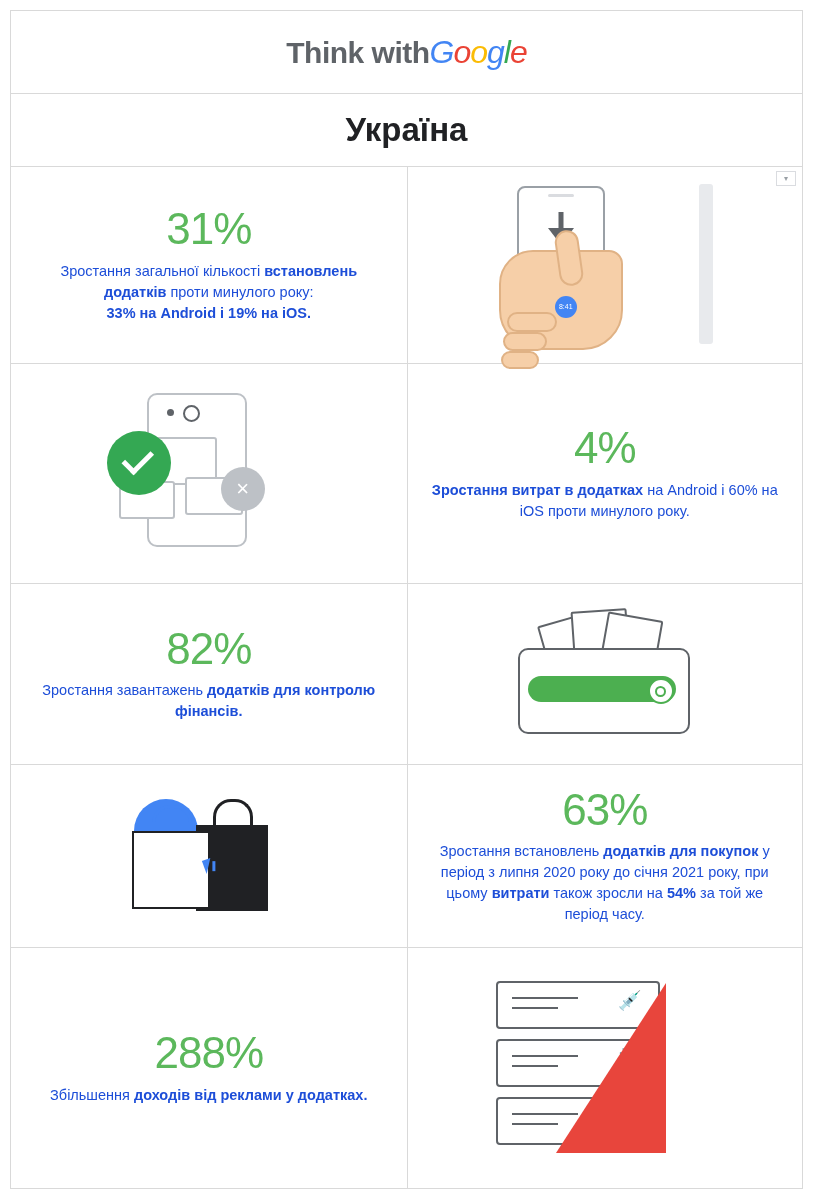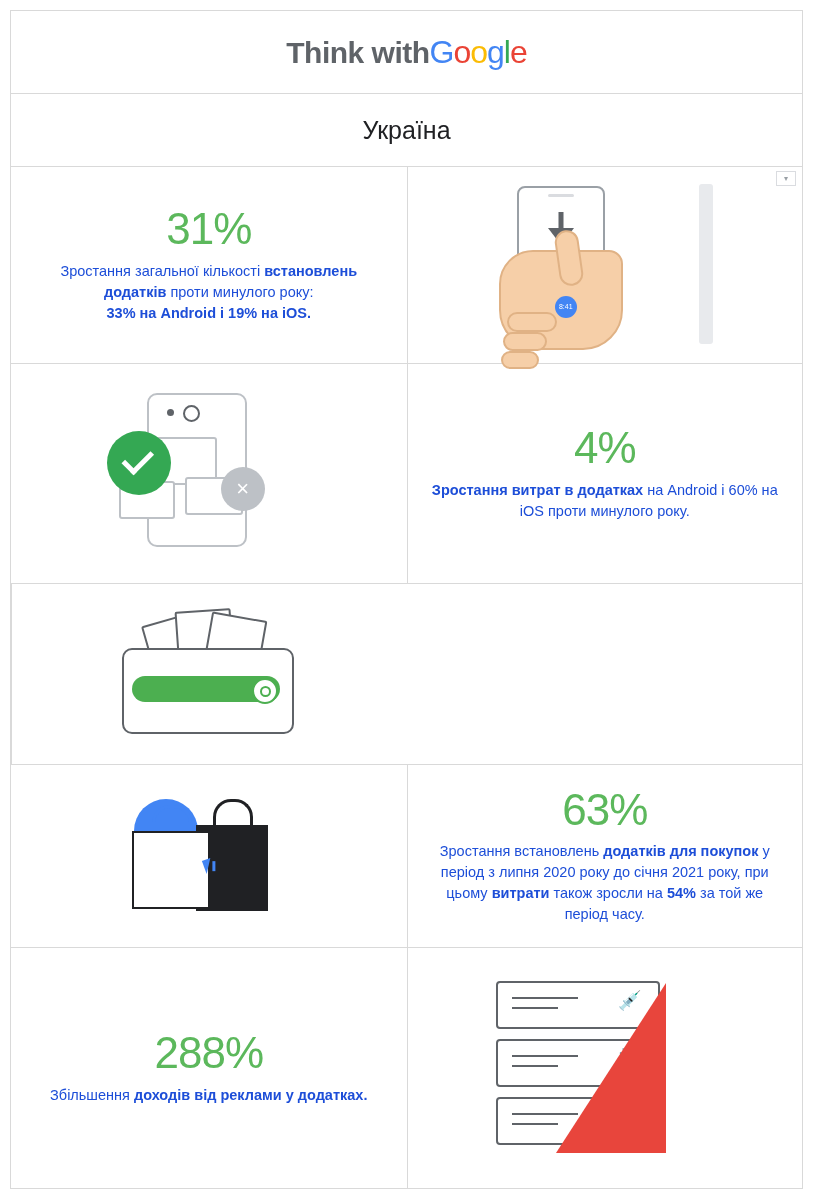--- a/index.html
+++ b/index.html
@@ -43,39 +43,40 @@
     align-items: baseline;
   }
   .brand .think {
     color: #5f6368;
     font-weight: bold;
   }
   .brand .google {
     font-weight: normal;
     font-size: 32px;
     letter-spacing: -1px;
+    font-style: italic;
   }
   .g1 { color: #4285F4; }
   .g2 { color: #EA4335; }
   .g3 { color: #FBBC05; }
   .g4 { color: #4285F4; }
   .g5 { color: #34A853; }
   .g6 { color: #EA4335; }
 
   .country-row {
     height: 72px;
     border-bottom: 1px solid #d9d9d9;
     display: flex;
     align-items: center;
     justify-content: center;
   }
   .country-title {
-    font-size: 25px;
+    font-size: 33px;
     color: #202124;
-    font-weight: normal;
+    font-weight: bold;
   }
 
   
   .stat-row {
     display: flex;
     border-bottom: 1px solid #d9d9d9;
   }
   .stat-row:last-child { border-bottom: none; }
   .cell {
     box-sizing: border-box;
@@ -358,20 +359,26 @@
       </div>
       <div class="cell left-border text-cell">
         <div class="big-number">4%</div>
         <div class="stat-text">
           <b>Зростання витрат в додатках</b><span> на Android і 60% на iOS проти минулого року.</span>
         </div>
       </div>
     </div>
 
     <div class="stat-row row-3">
+      <div class="cell text-cell">
+        <div class="big-number">82%</div>
+        <div class="stat-text">
+          <span>Зростання завантажень </span><b>додатків для контролю фінансів.</b>
+        </div>
+      </div>
       <div class="cell left-border illus">
         <div class="wallet">
           <div class="bills">
             <div class="bill b1"></div>
             <div class="bill b2"></div>
             <div class="bill b3"></div>
           </div>
           <div class="wallet-body"></div>
           <div class="wallet-strap"></div>
           <div class="wallet-knob"></div>

